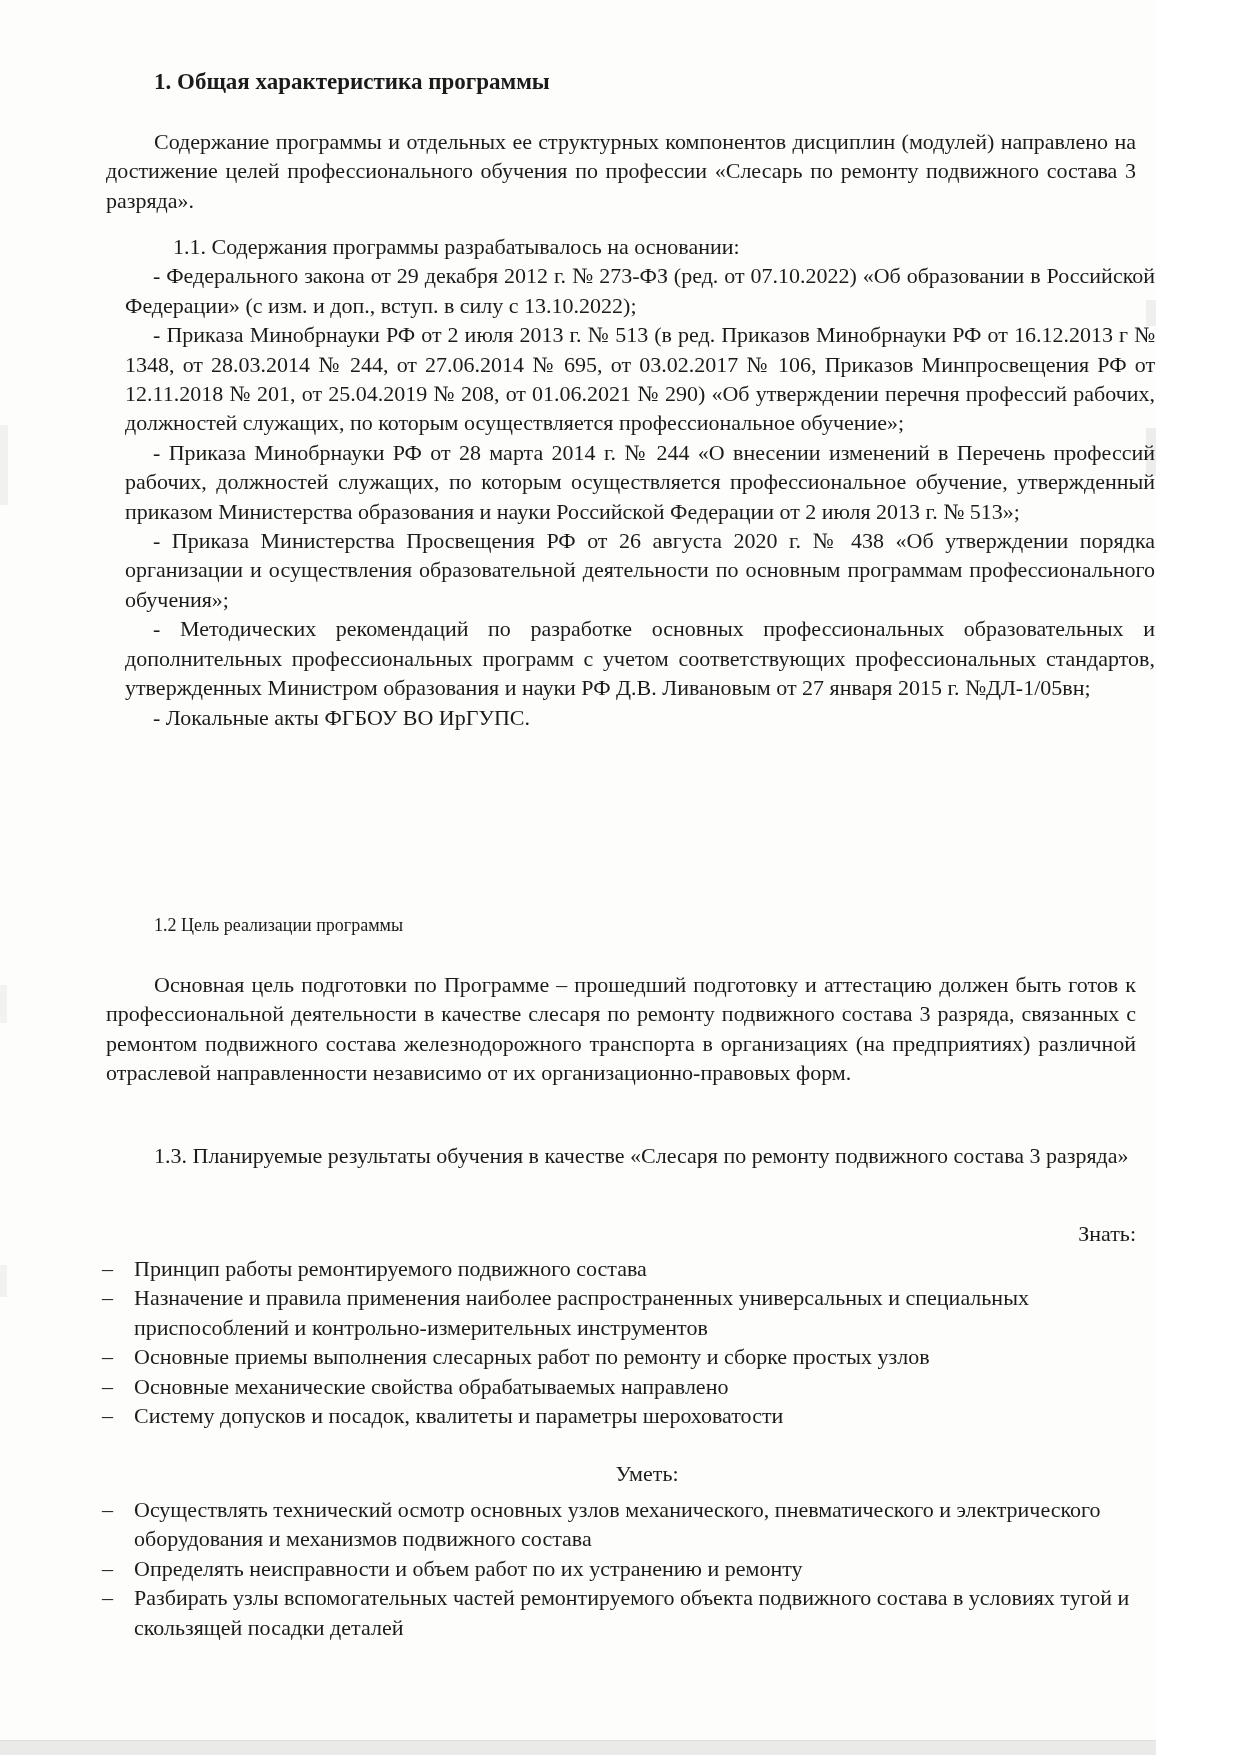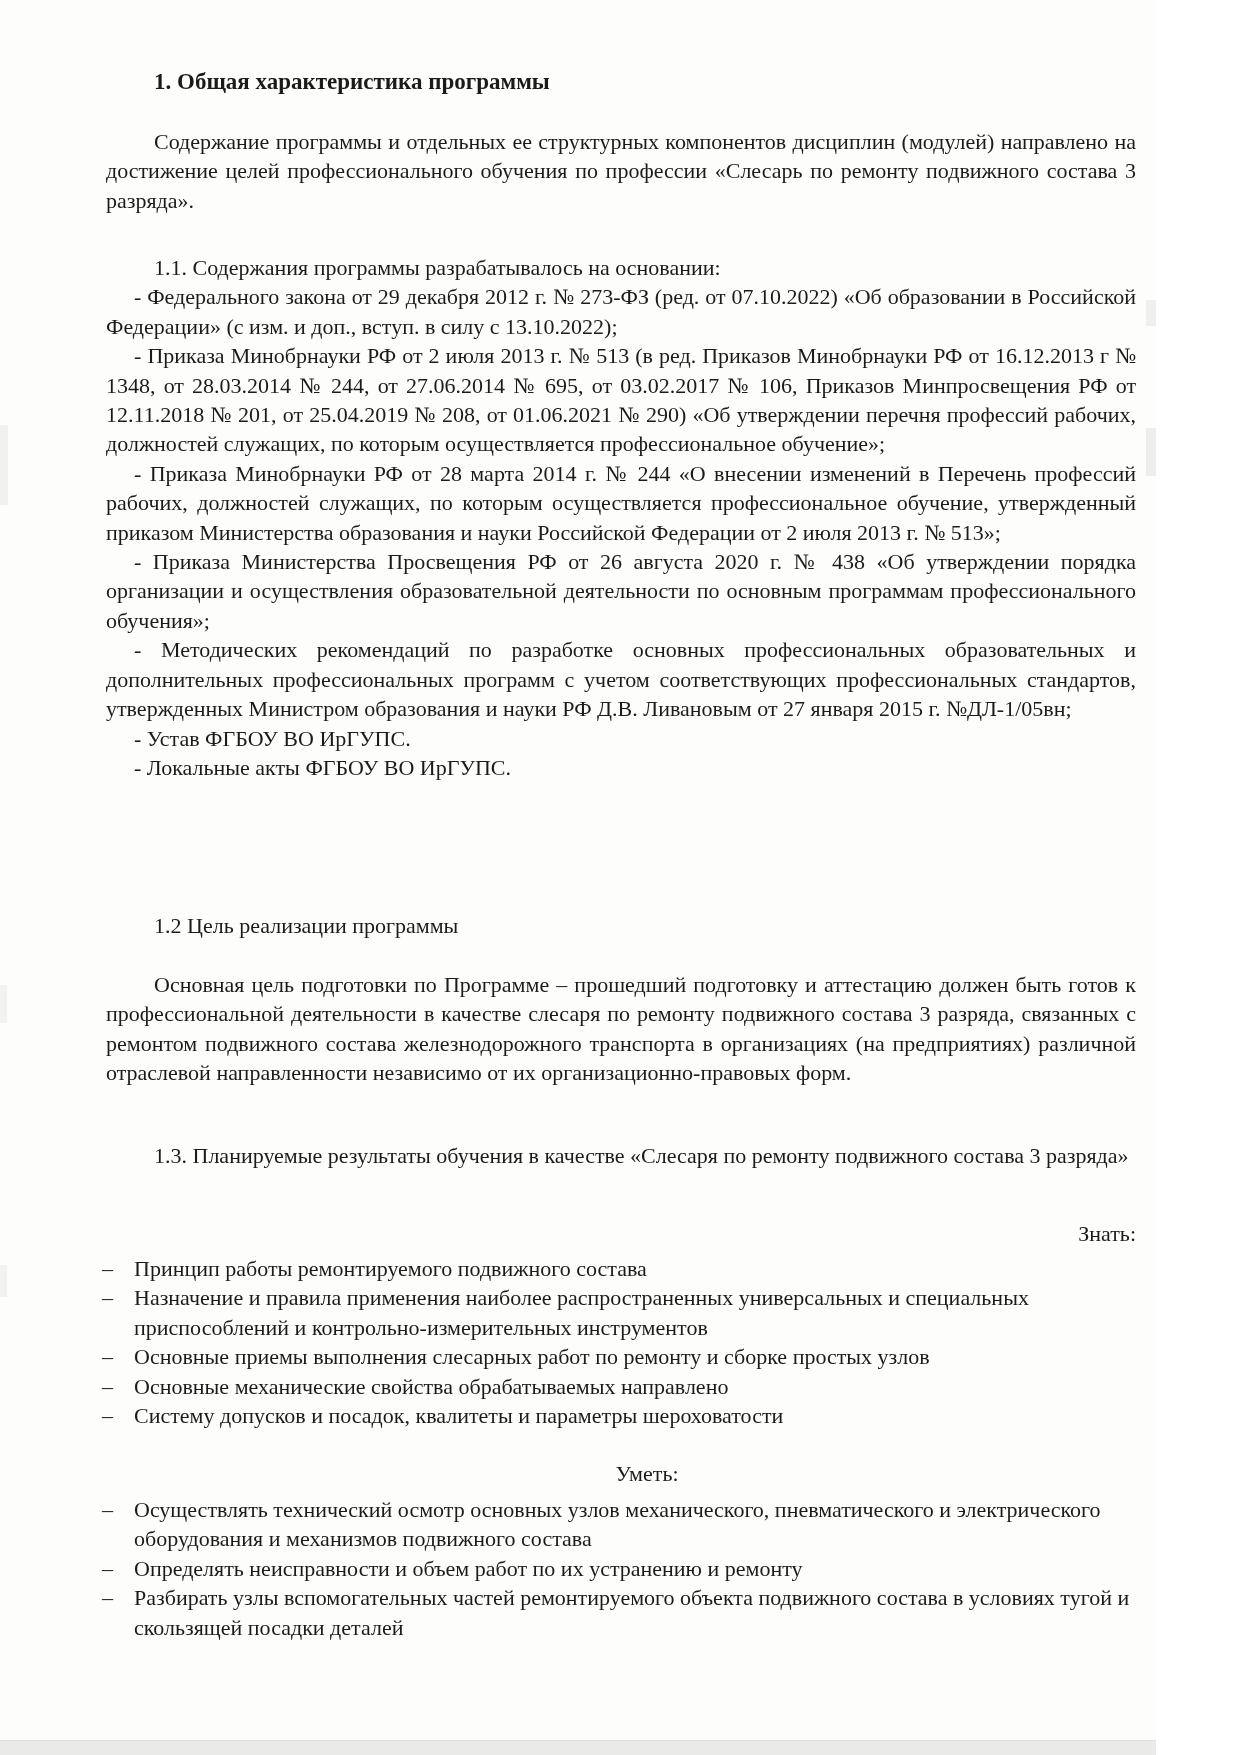--- a/index.html
+++ b/index.html
@@ -23,25 +23,25 @@
   }
   .indent{text-indent:48px;margin-top:7px;}
   .h1{
     top:67px;
     font-weight:bold;
     font-size:23px;
     text-align:left;
     text-indent:48px;
   }
   .intro{top:120px;}
-  .s11{top:253px;}
+  .s11{top:232px;margin-left:19px;}
   .s11 p{margin:0;text-align:justify;}
   .s11 .lead{text-indent:48px;text-align:left;}
   .s11 .law{text-indent:28px;}
-  .h12{top:904px;font-size:22px;font-weight:normal;text-align:left;}
+  .h12{top:904px;font-size:18px;font-weight:normal;text-align:left;}
   .p12{top:963px;}
   .h13{top:1134px;}
   .znat{top:1219px;text-align:right;}
   .umet{top:1459px;text-align:center;padding-left:26px;}
   .hlist{text-align:left;}
   .know{top:1254px;}
   .able{top:1495px;}
   .hitem{position:relative;padding-left:28px;}
   .dash{position:absolute;left:-4px;top:0;}
   
@@ -69,21 +69,20 @@
 
   <p class="block intro indent">Содержание программы и отдельных ее структурных компонентов дисциплин (модулей) направлено на достижение целей профессионального обучения по профессии «Слесарь по ремонту подвижного состава 3 разряда».</p>
 
   <div class="block s11">
     <p class="lead">1.1. Содержания программы разрабатывалось на основании:</p>
     <p class="law">- Федерального закона от 29 декабря 2012 г. № 273-ФЗ (ред. от 07.10.2022) «Об образовании в Российской Федерации» (с изм. и доп., вступ. в силу с 13.10.2022);</p>
     <p class="law">- Приказа Минобрнауки РФ от 2 июля 2013 г. № 513 (в ред. Приказов Минобрнауки РФ от 16.12.2013 г № 1348, от 28.03.2014 № 244, от 27.06.2014 № 695, от 03.02.2017 № 106, Приказов Минпросвещения РФ от 12.11.2018 № 201, от 25.04.2019 № 208, от 01.06.2021 № 290) «Об утверждении перечня профессий рабочих, должностей служащих, по которым осуществляется профессиональное обучение»;</p>
     <p class="law">- Приказа Минобрнауки РФ от 28 марта 2014 г. № 244 «О внесении изменений в Перечень профессий рабочих, должностей служащих, по которым осуществляется профессиональное обучение, утвержденный приказом Министерства образования и науки Российской Федерации от 2 июля 2013 г. № 513»;</p>
     <p class="law">- Приказа Министерства Просвещения РФ от 26 августа 2020 г. № 438 «Об утверждении порядка организации и осуществления образовательной деятельности по основным программам профессионального обучения»;</p>
     <p class="law">- Методических рекомендаций по разработке основных профессиональных образовательных и дополнительных профессиональных программ с учетом соответствующих профессиональных стандартов, утвержденных Министром образования и науки РФ Д.В. Ливановым от 27 января 2015 г. №ДЛ-1/05вн;</p>
-    <p class="law">- Устав ФГБОУ ВО ИрГУПС.</p>
     <p class="law">- Локальные акты ФГБОУ ВО ИрГУПС.</p>
   </div>
 
   <h2 class="block h12 indent">1.2 Цель реализации программы</h2>
 
   <p class="block p12 indent">Основная цель подготовки по Программе – прошедший подготовку и аттестацию должен быть готов к профессиональной деятельности в качестве слесаря по ремонту подвижного состава 3 разряда, связанных с ремонтом подвижного состава железнодорожного транспорта в организациях (на предприятиях) различной отраслевой направленности независимо от их организационно-правовых форм.</p>
 
   <p class="block h13 indent">1.3. Планируемые результаты обучения в качестве «Слесаря по ремонту подвижного состава 3 разряда»</p>
 
   <p class="block znat">Знать:</p>

